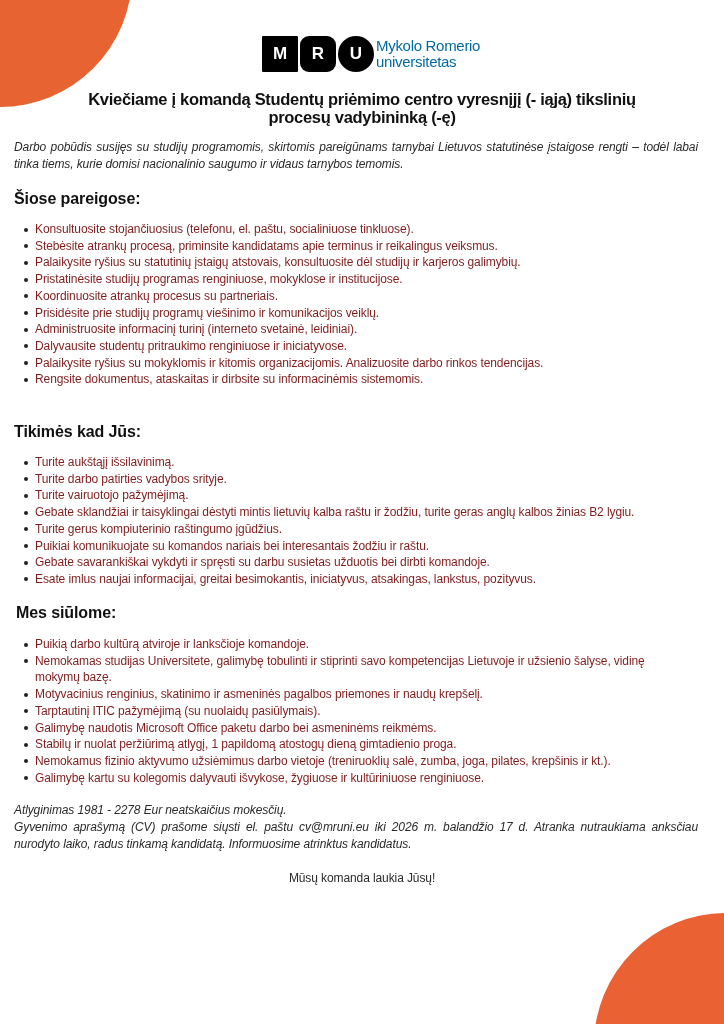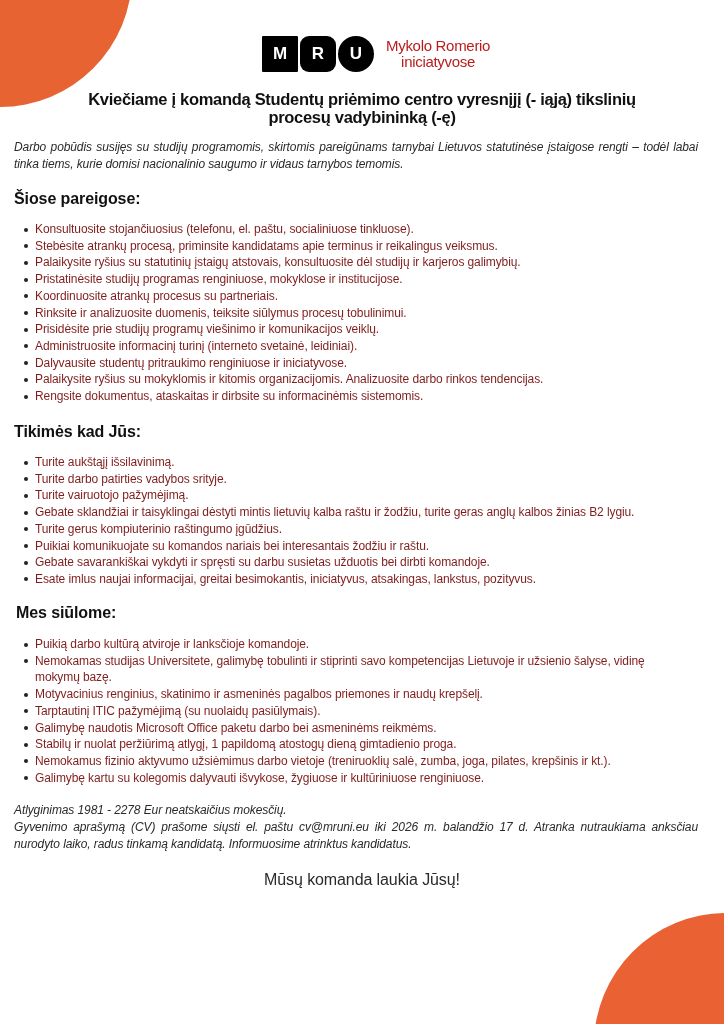--- a/index.html
+++ b/index.html
@@ -21,22 +21,22 @@
   .logo .blk {
     width: 36px; height: 36px; background: #000; color: #fff;
     display: flex; align-items: center; justify-content: center;
     font-family: "Liberation Sans", sans-serif; font-weight: bold; font-size: 17px;
     margin-right: 2px;
   }
   .logo .blk.m { border-radius: 1px; }
   .logo .blk.r { border-radius: 9px; }
   .logo .blk.u { border-radius: 50%; }
   .logo .name {
-    margin-left: 10px; font-size: 15px; line-height: 16px; color: #b91c1c;
-    font-family: "Liberation Sans", sans-serif; letter-spacing: -0.3px; text-align: center;
+    font-size: 15px; line-height: 16px; color: #0369a1;
+    font-family: "Liberation Sans", sans-serif; letter-spacing: -0.3px;
   }
 
   .title {
     position: absolute; left: 60px; top: 90px; width: 604px;
     text-align: center; font-weight: bold; font-size: 16.5px; line-height: 18px;
     color: #111; letter-spacing: -0.3px;
   }
 
   .para {
     position: absolute; left: 14px; width: 684px;
@@ -54,54 +54,53 @@
     font-size: 12px; line-height: 16.7px; color: #7f1d1d; letter-spacing: -0.1px;
   }
   ul.list li { position: relative; padding-left: 35px; padding-right: 30px; }
   ul.list li::before {
     content: ""; position: absolute; left: 24px; top: 6.5px;
     width: 4px; height: 4px; border-radius: 50%; background: #222;
   }
 
   .closing {
     position: absolute; left: 0; width: 724px; top: 871px;
-    text-align: center; font-size: 16px; color: #2a2a2a; letter-spacing: -0.1px;
+    text-align: center; font-size: 12px; color: #2a2a2a; letter-spacing: -0.1px;
   }
 </style>
 </head>
 <body>
 
 <div class="deco-tl"></div>
 <div class="deco-br"></div>
 
 <div class="logo">
   <div class="blk m">M</div>
   <div class="blk r">R</div>
   <div class="blk u">U</div>
   <div class="name">
     <div>Mykolo Romerio</div>
-    <div>iniciatyvose</div>
+    <div>universitetas</div>
   </div>
 </div>
 
 <div class="title">
   <div>Kviečiame į komandą Studentų priėmimo centro vyresnįjį (- iąją) tikslinių</div>
   <div>procesų vadybininką (-ę)</div>
 </div>
 
 <p class="para" style="top:139px;">Darbo pobūdis susijęs su studijų programomis, skirtomis pareigūnams tarnybai Lietuvos statutinėse įstaigose rengti – todėl labai tinka tiems, kurie domisi nacionalinio saugumo ir vidaus tarnybos temomis.</p>
 
 <div class="heading" style="top:190px;">Šiose pareigose:</div>
 <ul class="list" style="top:221px;">
   <li>Konsultuosite stojančiuosius (telefonu, el. paštu, socialiniuose tinkluose).</li>
   <li>Stebėsite atrankų procesą, priminsite kandidatams apie terminus ir reikalingus veiksmus.</li>
   <li>Palaikysite ryšius su statutinių įstaigų atstovais, konsultuosite dėl studijų ir karjeros galimybių.</li>
   <li>Pristatinėsite studijų programas renginiuose, mokyklose ir institucijose.</li>
   <li>Koordinuosite atrankų procesus su partneriais.</li>
-  <li>Rinksite ir analizuosite duomenis, teiksite siūlymus procesų tobulinimui.</li>
   <li>Prisidėsite prie studijų programų viešinimo ir komunikacijos veiklų.</li>
   <li>Administruosite informacinį turinį (interneto svetainė, leidiniai).</li>
   <li>Dalyvausite studentų pritraukimo renginiuose ir iniciatyvose.</li>
   <li>Palaikysite ryšius su mokyklomis ir kitomis organizacijomis. Analizuosite darbo rinkos tendencijas.</li>
   <li>Rengsite dokumentus, ataskaitas ir dirbsite su informacinėmis sistemomis.</li>
 </ul>
 
 <div class="heading" style="top:423px;text-align:center;">Tikimės kad Jūs:</div>
 <ul class="list" style="top:454px;">
   <li>Turite aukštąjį išsilavinimą.</li>

